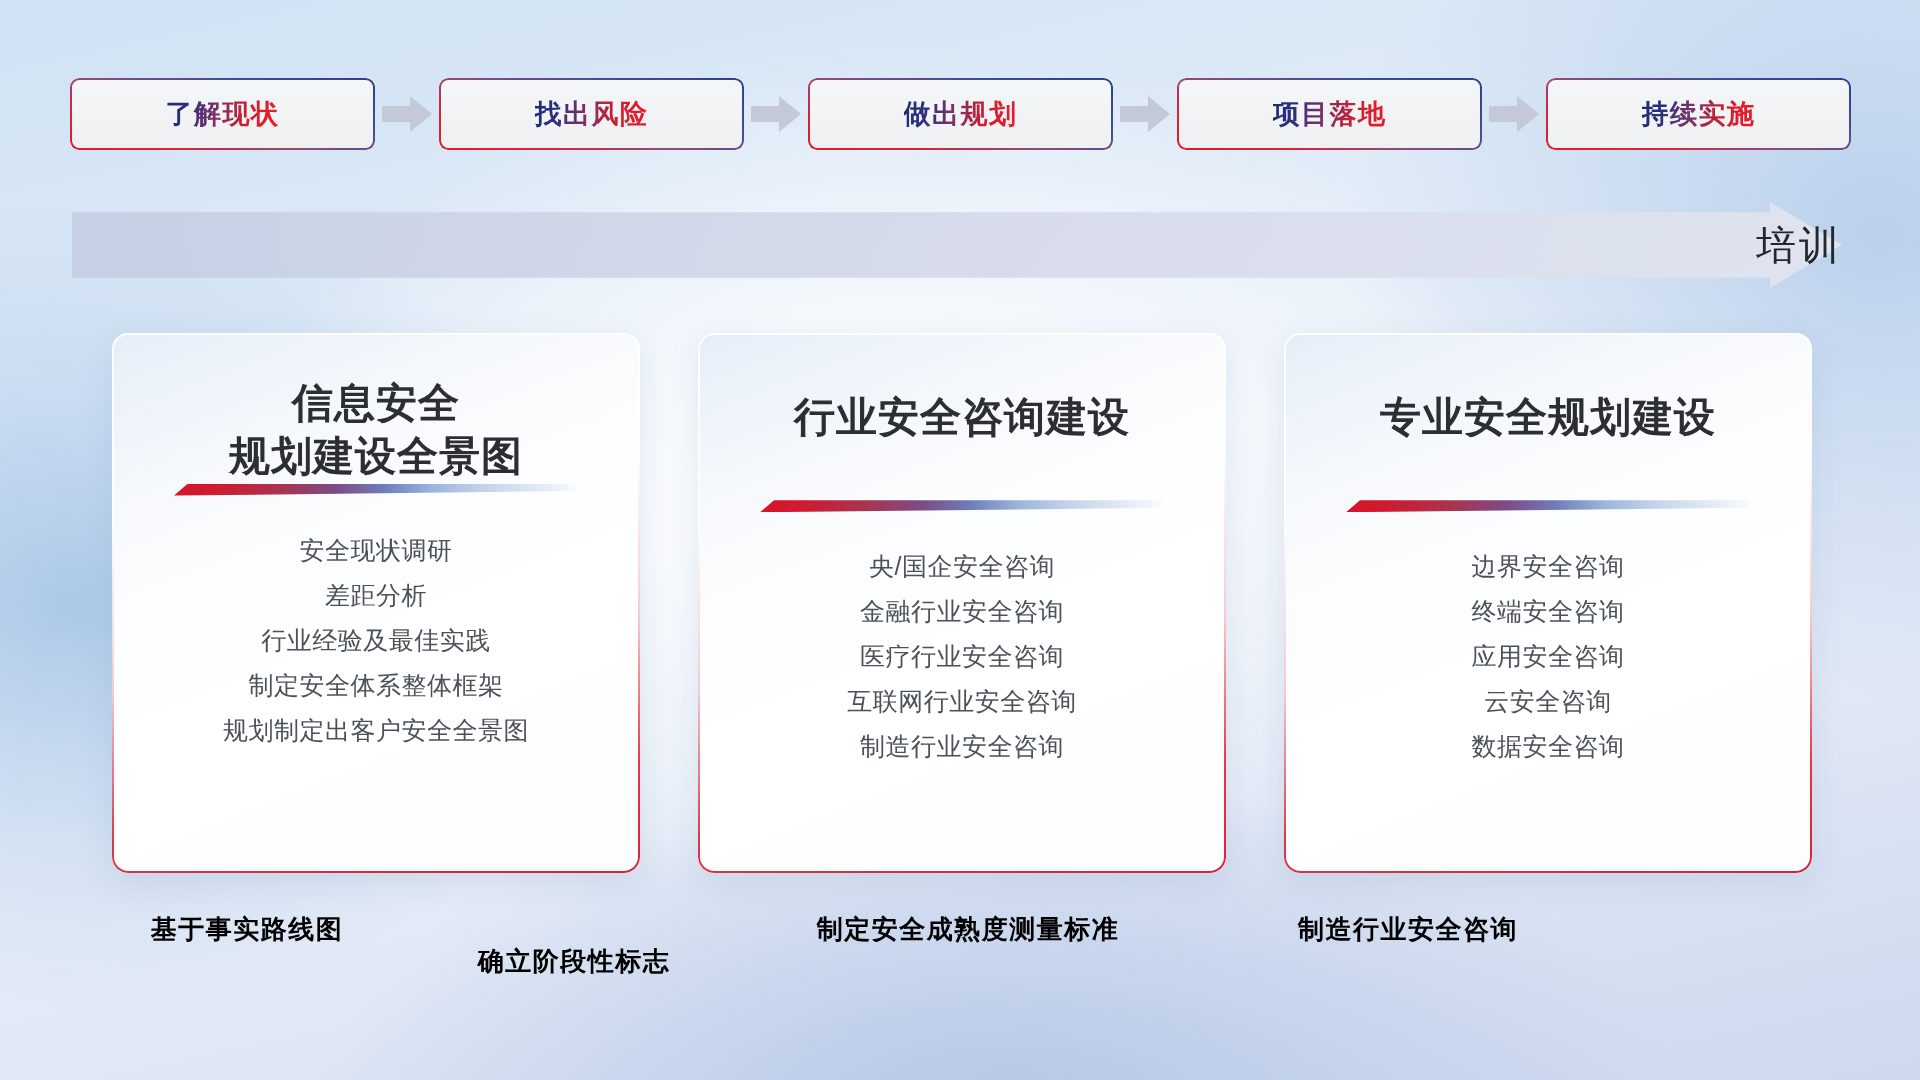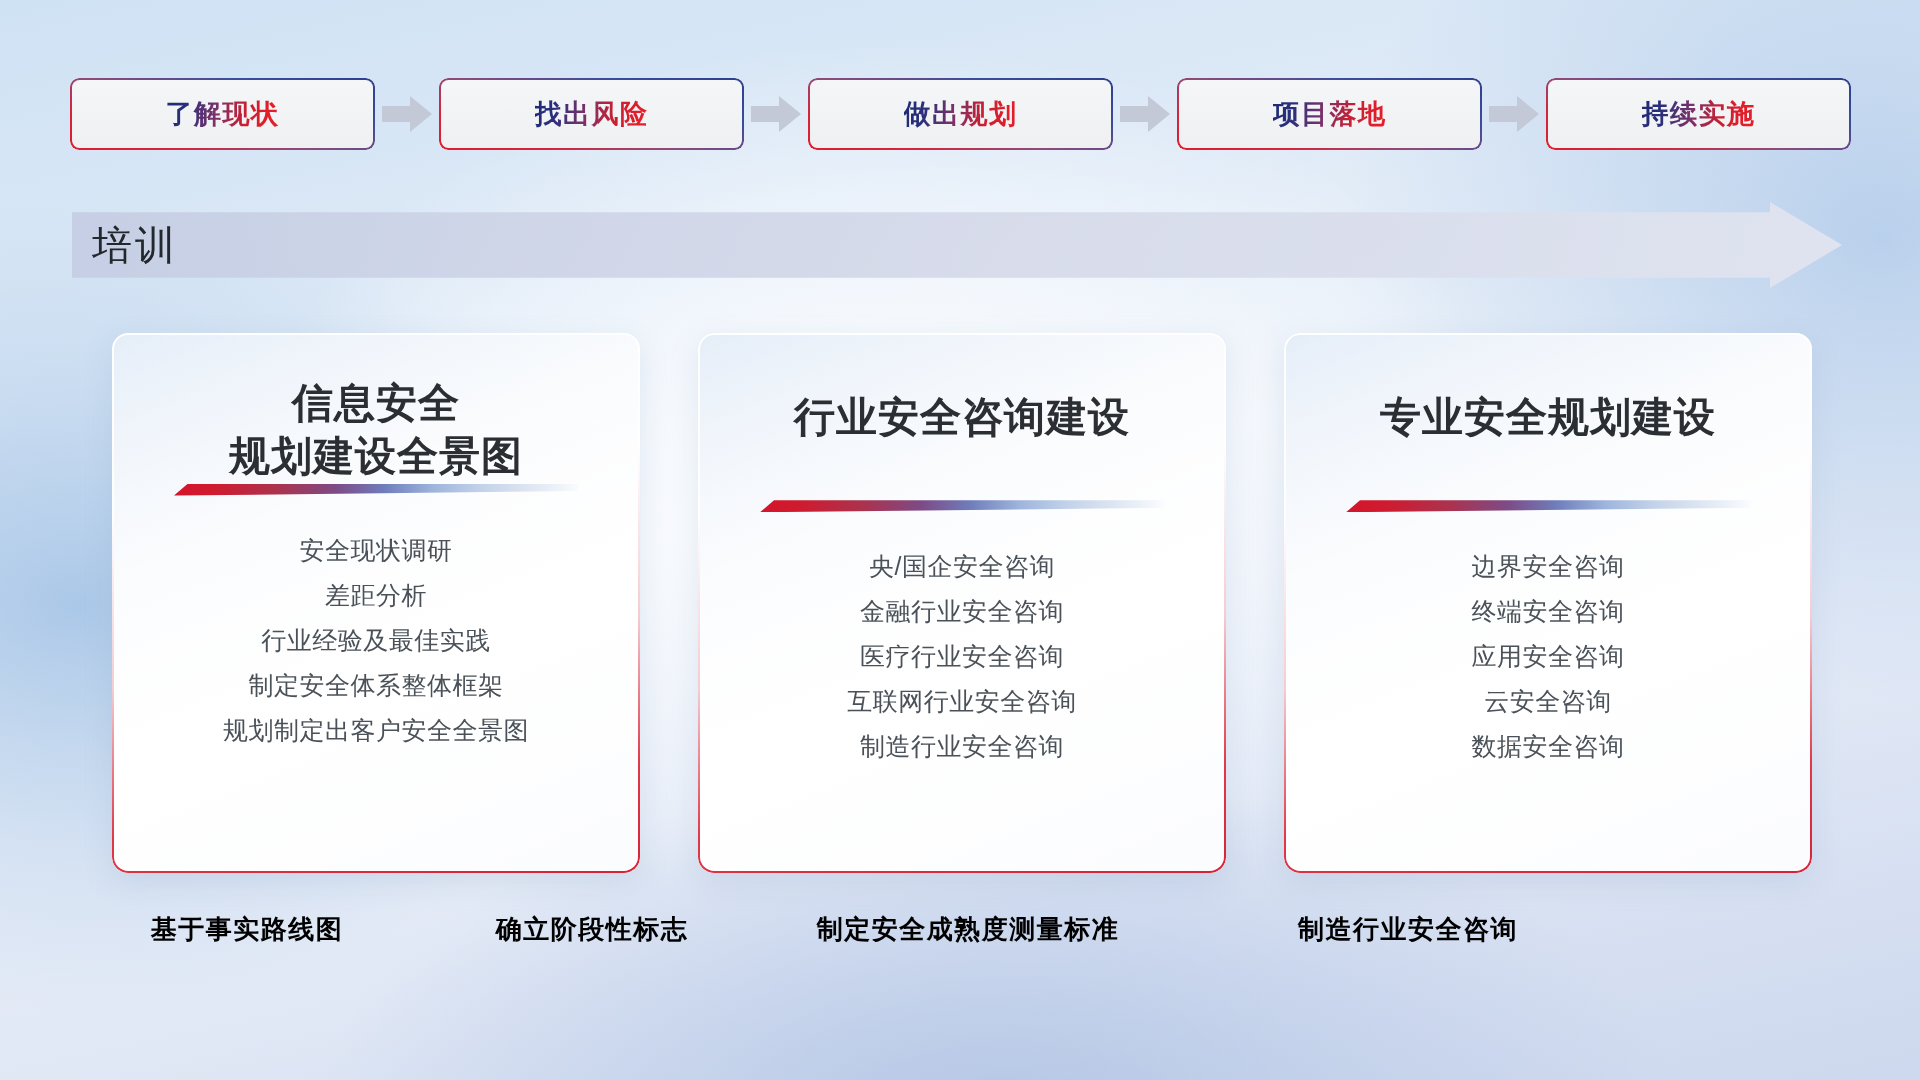--- a/index.html
+++ b/index.html
@@ -74,26 +74,25 @@
     position: absolute;
     left: 0; top: 0; right: 0; bottom: 0;
     background: linear-gradient(95deg, #c5cde4 0%, #ccd3e6 22%, #d5d9e9 52%, #dadeec 76%, #e2e5f0 100%);
     clip-path: polygon(0 12%, calc(100% - 72px) 12%, calc(100% - 72px) 0%, 100% 50%, calc(100% - 72px) 100%, calc(100% - 72px) 88%, 0 88%);
     opacity: 0.92;
   }
   #training-label {
     position: absolute;
     left: 0; right: 0; top: 50%;
     transform: translateY(-50%);
-    text-align: left;
+    text-align: right;
     font-size: 40px;
     font-weight: 500;
     color: #23282d;
     letter-spacing: 3px;
-    padding-left: 20px;
   }
 
   
   #cards-row {
     position: absolute;
     left: 112px; top: 333px;
     width: 1700px; height: 540px;
     display: flex;
     justify-content: space-between;
   }
@@ -279,16 +278,16 @@
       <li>终端安全咨询</li>
       <li>应用安全咨询</li>
       <li>云安全咨询</li>
       <li>数据安全咨询</li>
     </ul>
   </div>
 </div>
 
 <div id="bottom-labels">
   <div class="bl" style="left: 247px;">基于事实路线图</div>
-  <div class="bl" style="left: 592px;">确立阶段性标志</div>
+  <div class="bl" style="left: 574px; margin-top: 32px;">确立阶段性标志</div>
   <div class="bl" style="left: 968px;">制定安全成熟度测量标准</div>
   <div class="bl" style="left: 1408px;">制造行业安全咨询</div>
 </div>
 
 </body></html>

